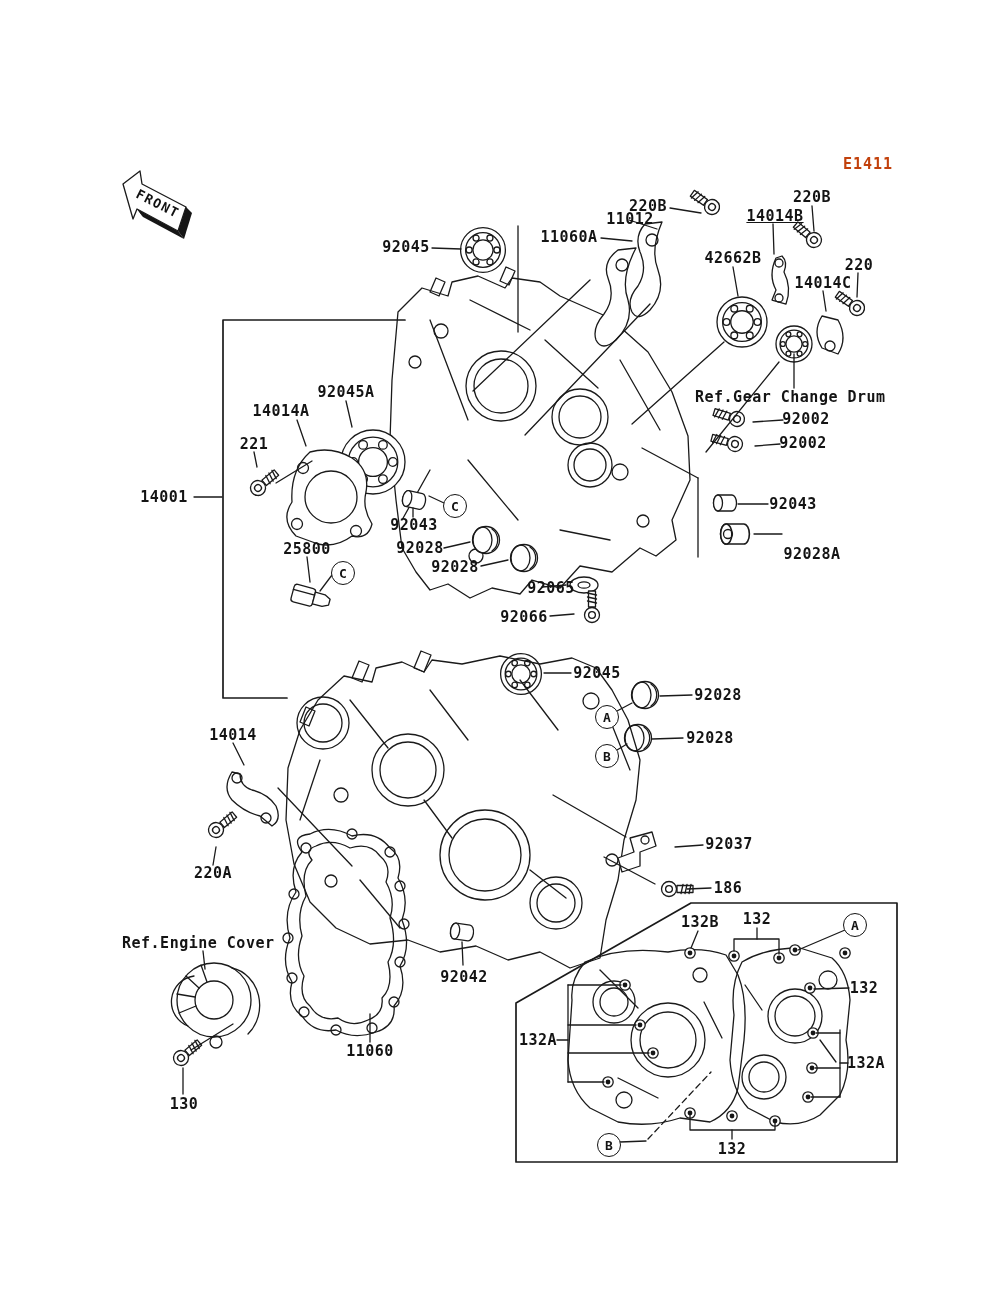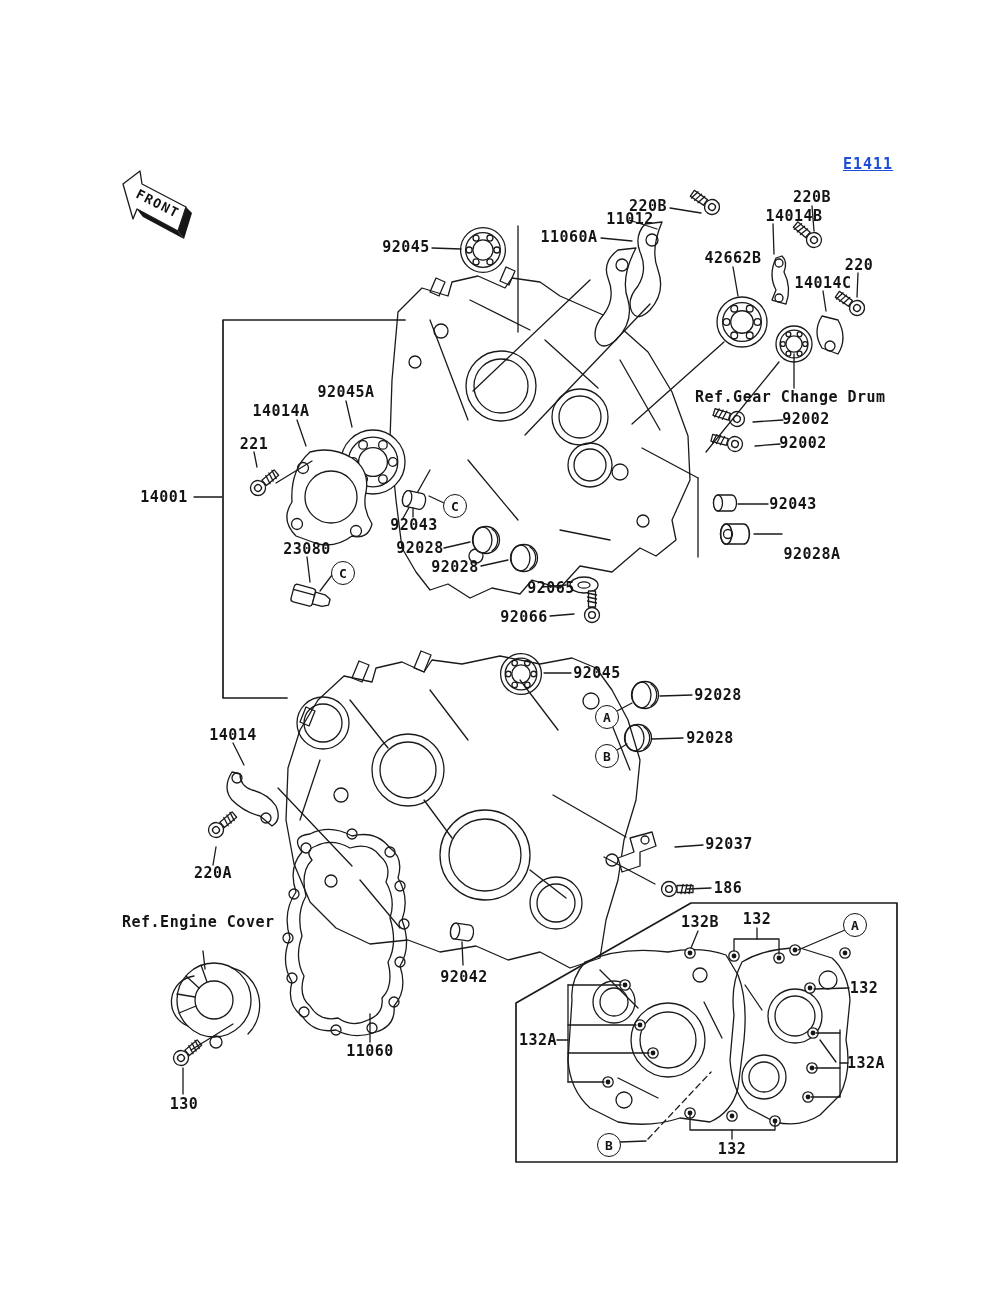--- a/index.html
+++ b/index.html
@@ -12,21 +12,21 @@
   #line-art .thin{stroke-width:1.1;}
   #line-art .thick{stroke-width:1.7;}
   #line-art text{stroke:none;fill:#111111;font-family:"DejaVu Sans Mono",monospace;}
   .label{position:absolute;font-weight:bold;font-size:15px;letter-spacing:0.5px;color:#141414;
          white-space:nowrap;transform:translate(-50%,-50%);}
   .label.al{transform:translate(0,-50%);}
   .circle-marker{position:absolute;width:22px;height:22px;border:1.6px solid #141414;border-radius:50%;
          background:#ffffff;display:flex;align-items:center;justify-content:center;
          font-weight:bold;font-size:13px;color:#141414;transform:translate(-50%,-50%);}
   .page-code{position:absolute;left:843px;top:155px;font-weight:bold;font-size:15px;
-         letter-spacing:1px;color:#1d4ed8;text-decoration:underline;}
+         letter-spacing:1px;color:#c2410c;}
 </style>
 </head>
 <body>
 
 <div class="canvas">
 
 <svg id="line-art" width="1000" height="1308" viewBox="0 0 1000 1308">
   <defs>
     <g id="screw">
       <path class="fw" d="M-8,-3.5 L-24,-3.5 L-24,3.5 L-8,3.5 Z"></path>
@@ -412,46 +412,46 @@
   </g>
 </svg>
 
 <div class="page-code">E1411</div>
 
 <div id="labels-layer">
       <div class="label ac" style="left: 406px; top: 247px;">92045</div>
       <div class="label ac" style="left: 648px; top: 206px;">220B</div>
       <div class="label ac" style="left: 606px; top: 219px; margin-left: 24px;">11012</div>
       <div class="label ac" style="left: 569px; top: 237px;">11060A</div>
-      <div class="label ac" style="left: 794px; top: 216px;">14014B</div>
+      <div class="label ac" style="left: 775px; top: 216px; text-decoration: underline;">14014B</div>
       <div class="label ac" style="left: 812px; top: 197px;">220B</div>
       <div class="label ac" style="left: 733px; top: 258px;">42662B</div>
       <div class="label ac" style="left: 859px; top: 265px;">220</div>
       <div class="label ac" style="left: 823px; top: 283px;">14014C</div>
       <div class="label al" style="left: 695px; top: 397px;">Ref.Gear Change Drum</div>
       <div class="label ac" style="left: 806px; top: 419px;">92002</div>
       <div class="label ac" style="left: 803px; top: 443px;">92002</div>
       <div class="label ac" style="left: 793px; top: 504px;">92043</div>
       <div class="label ac" style="left: 812px; top: 534px; margin-top: 20px;">92028A</div>
       <div class="label ac" style="left: 164px; top: 497px;">14001</div>
       <div class="label ac" style="left: 346px; top: 392px;">92045A</div>
       <div class="label ac" style="left: 281px; top: 411px;">14014A</div>
       <div class="label ac" style="left: 254px; top: 444px;">221</div>
-      <div class="label ac" style="left: 307px; top: 549px;">23080</div>
+      <div class="label ac" style="left: 307px; top: 549px;">25800</div>
       <div class="label ac" style="left: 414px; top: 525px;">92043</div>
       <div class="label ac" style="left: 420px; top: 548px;">92028</div>
       <div class="label ac" style="left: 455px; top: 567px;">92028</div>
       <div class="label ac" style="left: 516px; top: 588px; margin-left: 35px;">92065</div>
       <div class="label ac" style="left: 524px; top: 617px;">92066</div>
       <div class="label ac" style="left: 597px; top: 673px;">92045</div>
       <div class="label ac" style="left: 718px; top: 695px;">92028</div>
       <div class="label ac" style="left: 710px; top: 738px;">92028</div>
       <div class="label ac" style="left: 233px; top: 735px;">14014</div>
       <div class="label ac" style="left: 213px; top: 873px;">220A</div>
-      <div class="label al" style="left: 122px; top: 922px;">Ref.Engine Cover</div>
+      <div class="label al" style="left: 122px; top: 943px;">Ref.Engine Cover</div>
       <div class="label ac" style="left: 184px; top: 1104px;">130</div>
       <div class="label ac" style="left: 370px; top: 1051px;">11060</div>
       <div class="label ac" style="left: 464px; top: 977px;">92042</div>
       <div class="label ac" style="left: 729px; top: 844px;">92037</div>
       <div class="label ac" style="left: 728px; top: 888px;">186</div>
       <div class="label ac" style="left: 700px; top: 922px;">132B</div>
       <div class="label ac" style="left: 757px; top: 919px;">132</div>
       <div class="label ac" style="left: 864px; top: 988px;">132</div>
       <div class="label ac" style="left: 538px; top: 1040px;">132A</div>
       <div class="label ac" style="left: 866px; top: 1063px;">132A</div>

